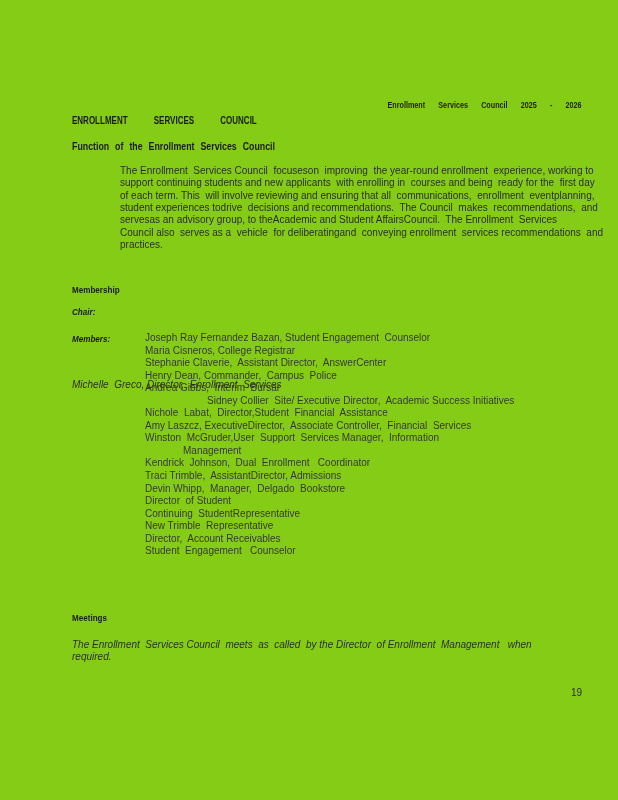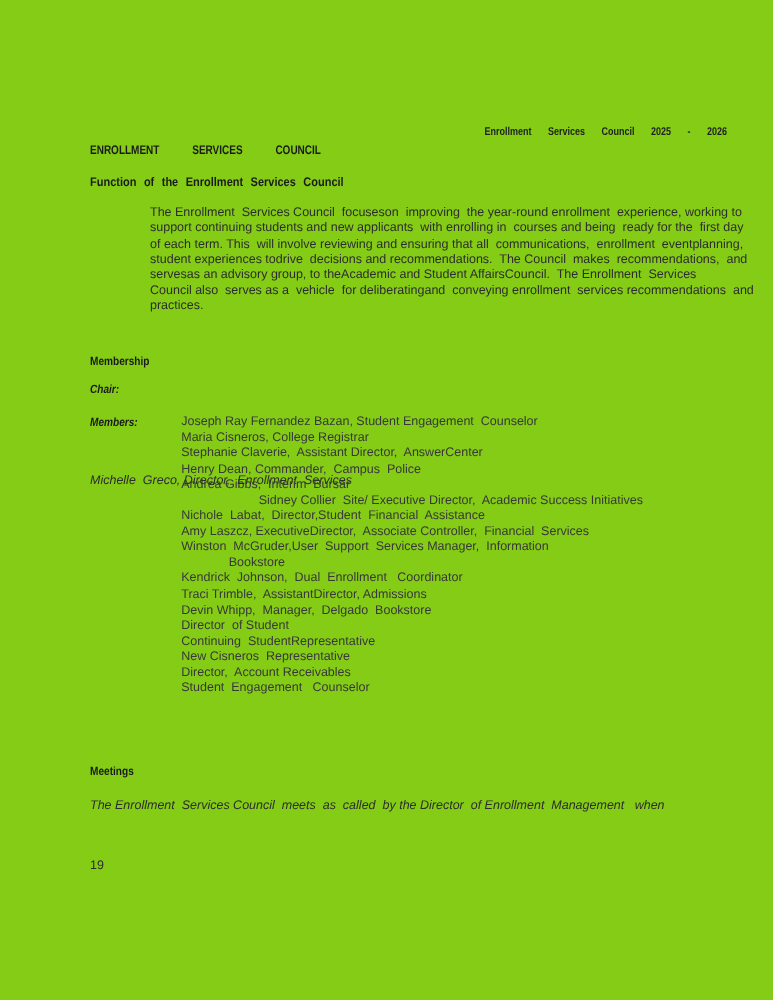--- a/index.html
+++ b/index.html
@@ -53,21 +53,21 @@
   
   .chair-row{top:306px;display:flex;font-size:10px;flex-direction:column;}
   .chair-label-box{width:73px;flex:0 0 73px;}
   .chair-value{white-space:pre;color:#2d2d2d;font-style:italic;}
   
   .members-list{top:332px;left:145px;width:440px;font-size:10px;color:#383838;}
   .member-line{height:12.55px;line-height:12.55px;white-space:pre;}
   .indent-1{padding-left:38px;}
   .indent-2{padding-left:62px;}
   
-  .page-number{top:687px;width:510px;text-align:left;font-size:10px;color:#2d2d2d;}
+  .page-number{top:687px;width:510px;text-align:right;font-size:10px;color:#2d2d2d;}
 </style>
 </head>
 <body>
 
 <div class="page">
 
   <div class="abs header-right">Enrollment Services Council 2025 - 2026</div>
 
   <div class="abs doc-title">ENROLLMENT SERVICES COUNCIL</div>
 
@@ -97,32 +97,33 @@
   <div class="abs members-list">
       <div class="member-line">Joseph Ray Fernandez Bazan, Student Engagement  Counselor</div>
       <div class="member-line">Maria Cisneros, College Registrar</div>
       <div class="member-line">Stephanie Claverie,  Assistant Director,  AnswerCenter</div>
       <div class="member-line">Henry Dean, Commander,  Campus  Police</div>
       <div class="member-line">Andrea Gibbs,  Interim  Bursar</div>
       <div class="member-line indent-2">Sidney Collier  Site/ Executive Director,  Academic Success Initiatives</div>
       <div class="member-line">Nichole  Labat,  Director,Student  Financial  Assistance</div>
       <div class="member-line">Amy Laszcz, ExecutiveDirector,  Associate Controller,  Financial  Services</div>
       <div class="member-line">Winston  McGruder,User  Support  Services Manager,  Information</div>
-      <div class="member-line indent-1">Bookstore</div>
+      <div class="member-line indent-1">Management</div>
       <div class="member-line">Kendrick  Johnson,  Dual  Enrollment   Coordinator</div>
       <div class="member-line">Traci Trimble,  AssistantDirector, Admissions</div>
       <div class="member-line">Devin Whipp,  Manager,  Delgado  Bookstore</div>
       <div class="member-line">Director  of Student</div>
       <div class="member-line">Continuing  StudentRepresentative</div>
-      <div class="member-line">New Cisneros  Representative</div>
+      <div class="member-line">New Trimble  Representative</div>
       <div class="member-line">Director,  Account Receivables</div>
       <div class="member-line">Student  Engagement   Counselor</div>
     </div>
 
   <div class="abs section-heading meetings-heading">Meetings</div>
 
   <div class="abs para para2">
       <div class="p-line">The Enrollment  Services Council  meets  as  called  by the Director  of Enrollment  Management   when</div>
+      <div class="p-line">required.</div>
     </div>
 
   <div class="abs page-number">19</div>
 
 </div>
 
 </body></html>

